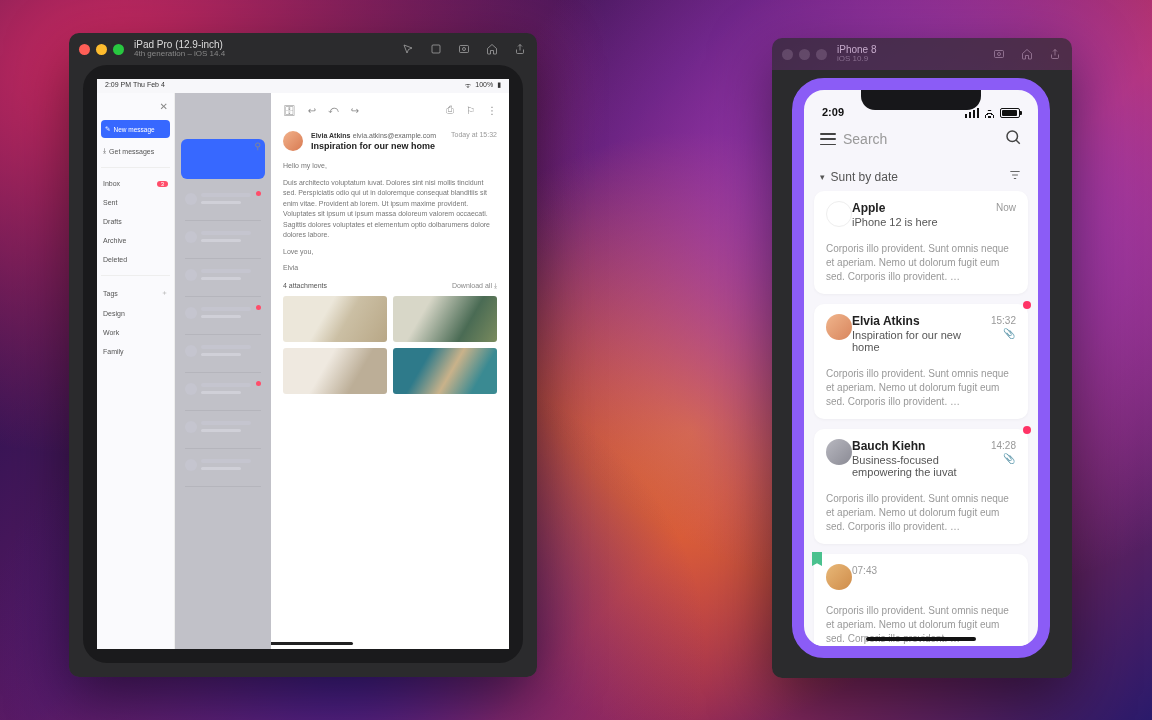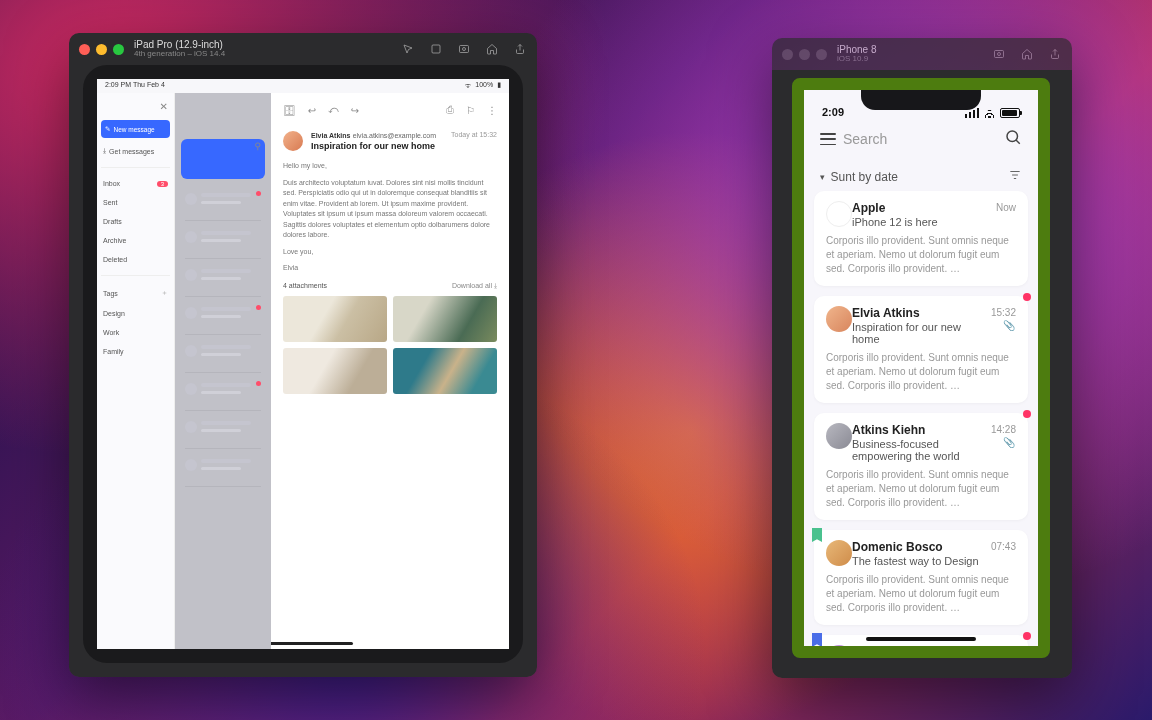--- a/index.html
+++ b/index.html
@@ -117,22 +117,22 @@
   .att2{background:linear-gradient(120deg,#d8d7c8 30%,#4a6b54 70%,#7a8b5e)}
   .att3{background:linear-gradient(120deg,#efe9e0 40%,#bcae97 70%)}
   .att4{background:linear-gradient(120deg,#2e7a8a 30%,#c9b28a 55%,#3a8a92 80%)}
 
   .homebar{position:absolute;bottom:4px;left:50%;transform:translateX(-50%);width:100px;height:3px;border-radius:2px;background:#222;}
 
   
   .device-iphone{
     width:258px; height:580px;
     background:#f7f6fb;
-    border:12px solid #4d7c0f;
-    border-radius:8px;
+    border:12px solid #8b5cf6;
+    border-radius:32px;
     position:relative;
     overflow:hidden;
   }
   .notch{position:absolute;top:-2px;left:50%;transform:translateX(-50%);width:120px;height:22px;background:#17171a;border-radius:0 0 14px 14px;z-index:5}
   .iphone-status{height:30px;display:flex;justify-content:space-between;align-items:flex-end;padding:0 18px 2px;font-size:11px;font-weight:600;color:#111}
   .iphone-status .ri{display:flex;gap:4px;align-items:center}
   .signal,.wifi,.batt{display:inline-block}
   .signal{width:14px;height:10px;background:
     linear-gradient(#111,#111) 0 6px/2px 4px no-repeat,
     linear-gradient(#111,#111) 4px 4px/2px 6px no-repeat,
@@ -164,21 +164,21 @@
   .msg-av{width:26px;height:26px;border-radius:50%;flex-shrink:0;background:#ddd;display:flex;align-items:center;justify-content:center;font-size:14px}
   .msg-av.apple{background:#fff;border:1px solid #eee;color:#111}
   .msg-av.p1{background:linear-gradient(135deg,#f0b58c,#d8855d)}
   .msg-av.p2{background:linear-gradient(135deg,#b8b8c0,#8a8a94)}
   .msg-av.p3{background:linear-gradient(135deg,#e8b878,#cf8c4a)}
   .msg-av.p4{background:linear-gradient(135deg,#cfa4e8,#9757c8)}
   .msg-tx{flex:1;min-width:0}
   .msg-name{font-size:12px;font-weight:600;color:#222}
   .msg-subj{font-size:11px;color:#555;margin-top:1px}
   .msg-time{font-size:10px;color:#999;text-align:right;line-height:1.3}
-  .msg-prev{font-size:10px;color:#999;margin-top:6px;line-height:1.4}
+  .msg-prev{font-size:10px;color:#999;margin-top:14px;line-height:1.4}
   .unread{position:absolute;top:-3px;right:-3px;width:8px;height:8px;border-radius:50%;background:#ff3366}
   .clip{color:#bbb;font-size:10px}
   .flag{position:absolute;top:-2px;left:-2px;width:10px;height:14px}
   .flag.green{background:#4ac18e;clip-path:polygon(0 0,100% 0,100% 100%,50% 80%,0 100%)}
   .flag.blue{background:#4a6de8;clip-path:polygon(0 0,100% 0,100% 100%,50% 80%,0 100%)}
 
   .homebar2{position:absolute;bottom:5px;left:50%;transform:translateX(-50%);width:110px;height:4px;border-radius:2px;background:#111}
 
   
   .ico{width:12px;height:12px;stroke:#888;fill:none;stroke-width:1.5}
@@ -474,39 +474,35 @@
             </div>
           </div>
           <div class="msg-prev">Corporis illo provident. Sunt omnis neque et aperiam. Nemo ut dolorum fugit eum sed. Corporis illo provident. …</div>
         </div>
 
         <div class="msg">
           <div class="unread"></div>
           <div class="msg-row1">
             <div class="msg-av p2"></div>
             <div class="msg-tx">
-              <div class="msg-name">Atkins Kiehn</div>
-              <div class="msg-subj">Business-focused empowering the world</div>
+              <div class="msg-name">Bauch Kiehn</div>
+              <div class="msg-subj">Business-focused empowering the iuvat</div>
             </div>
             <div class="msg-time">
               <div>14:28</div>
               <div class="clip">📎</div>
             </div>
           </div>
           <div class="msg-prev">Corporis illo provident. Sunt omnis neque et aperiam. Nemo ut dolorum fugit eum sed. Corporis illo provident. …</div>
         </div>
 
         <div class="msg">
           <div class="flag green"></div>
           <div class="msg-row1">
             <div class="msg-av p3"></div>
-            <div class="msg-tx">
-              <div class="msg-name">Domenic Bosco</div>
-              <div class="msg-subj">The fastest way to Design</div>
-            </div>
             <div class="msg-time">07:43</div>
           </div>
           <div class="msg-prev">Corporis illo provident. Sunt omnis neque et aperiam. Nemo ut dolorum fugit eum sed. Corporis illo provident. …</div>
         </div>
 
         <div class="msg" style="margin-bottom:0">
           <div class="flag blue"></div>
           <div class="unread"></div>
           <div class="msg-row1">
             <div class="msg-av p4"></div>

